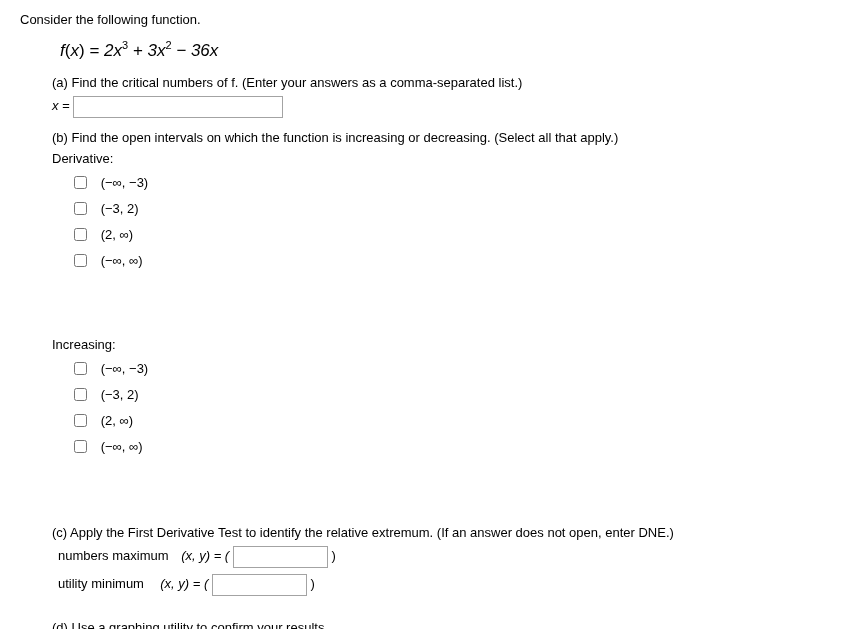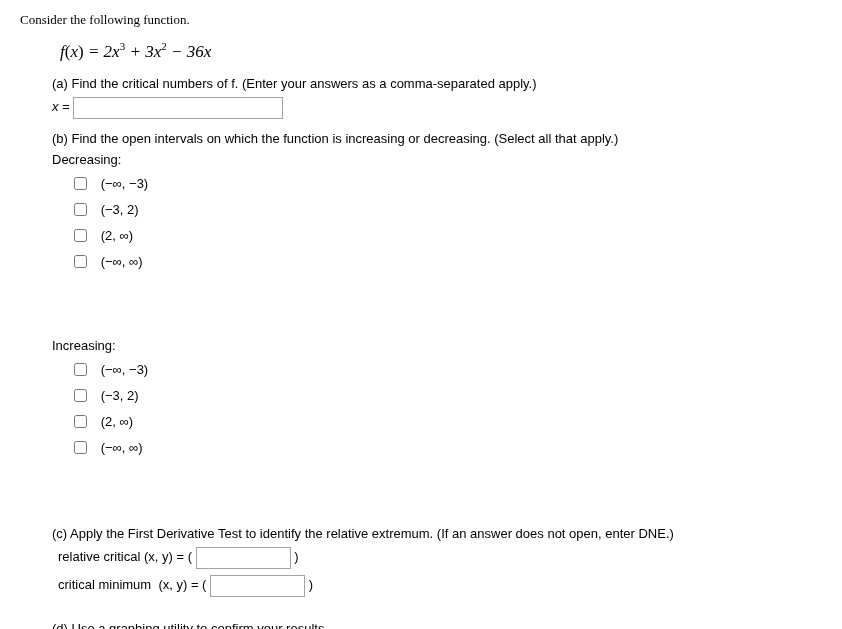--- a/index.html
+++ b/index.html
@@ -5,24 +5,23 @@
     body {
       font-family: Verdana, Arial, sans-serif;
       font-size: 13px;
       color: #000;
       margin: 0;
       padding: 12px 20px;
       background: #fff;
     }
     .intro {
       margin-bottom: 12px;
-      font-family: Liberation Serif, serif;
     }
     .formula {
-      font-family: Liberation Serif, serif;
+      font-family: Liberation Sans, sans-serif;
       font-size: 17px;
       font-style: italic;
       margin: 6px 0 14px 40px;
     }
     .formula .paren { font-style: normal; }
     .formula sup { font-size: 11px; font-style: normal; }
     .part {
       margin: 10px 0 6px 32px;
     }
     .part-a-row {
@@ -68,41 +67,43 @@
     .gap {
       height: 56px;
     }
     .gap2 {
       height: 52px;
     }
     .rel-row {
       margin: 6px 0 6px 38px;
     }
     .rel-row .italic-xy {
+      font-style: italic;
+      margin-left: 9px;
     }
   </style>
 </head>
 <body>
 
 <div class="intro">Consider the following function.</div>
 
 <div class="formula">
   <span>f</span><span class="paren">(</span><span>x</span><span class="paren">)</span> = 2<span>x</span><sup>3</sup> + 3<span>x</span><sup>2</sup> − 36<span>x</span>
 </div>
 
-<div class="part">(a) Find the critical numbers of f. (Enter your answers as a comma-separated apply.)</div>
+<div class="part">(a) Find the critical numbers of f. (Enter your answers as a comma-separated list.)</div>
 
 <div class="part-a-row">
   <span class="x-eq">x = </span>
   <input type="text" class="text-input" style="">
 </div>
 
 <div class="part">(b) Find the open intervals on which the function is increasing or decreasing. (Select all that apply.)</div>
 
-<div class="sub-label">Decreasing:</div>
+<div class="sub-label">Derivative:</div>
 <div class="checkbox-list">
   <div class="checkbox-row">
     <input type="checkbox" style="">
     <span class="interval-label">(−∞, −3)</span>
   </div>
   <div class="checkbox-row">
     <input type="checkbox" style="">
     <span class="interval-label">(−3, 2)</span>
   </div>
   <div class="checkbox-row">
@@ -135,26 +136,26 @@
     <input type="checkbox" style="">
     <span class="interval-label">(−∞, ∞)</span>
   </div>
 </div>
 
 <div class="gap2"></div>
 
 <div class="part">(c) Apply the First Derivative Test to identify the relative extremum. (If an answer does not open, enter DNE.)</div>
 
 <div class="rel-row">
-  <span>relative critical</span>
+  <span>numbers maximum</span>
   <span class="italic-xy">(x, y) = (</span>
   <input type="text" class="small-input" style="">
   <span>)</span>
 </div>
 
 <div class="rel-row">
-  <span>critical minimum</span>&nbsp;
+  <span>utility minimum</span>&nbsp;
   <span class="italic-xy">(x, y) = (</span>
   <input type="text" class="small-input" style="">
   <span>)</span>
 </div>
 
 <div class="part" style="margin-top:24px;">(d) Use a graphing utility to confirm your results.</div>
 
 </body></html>

